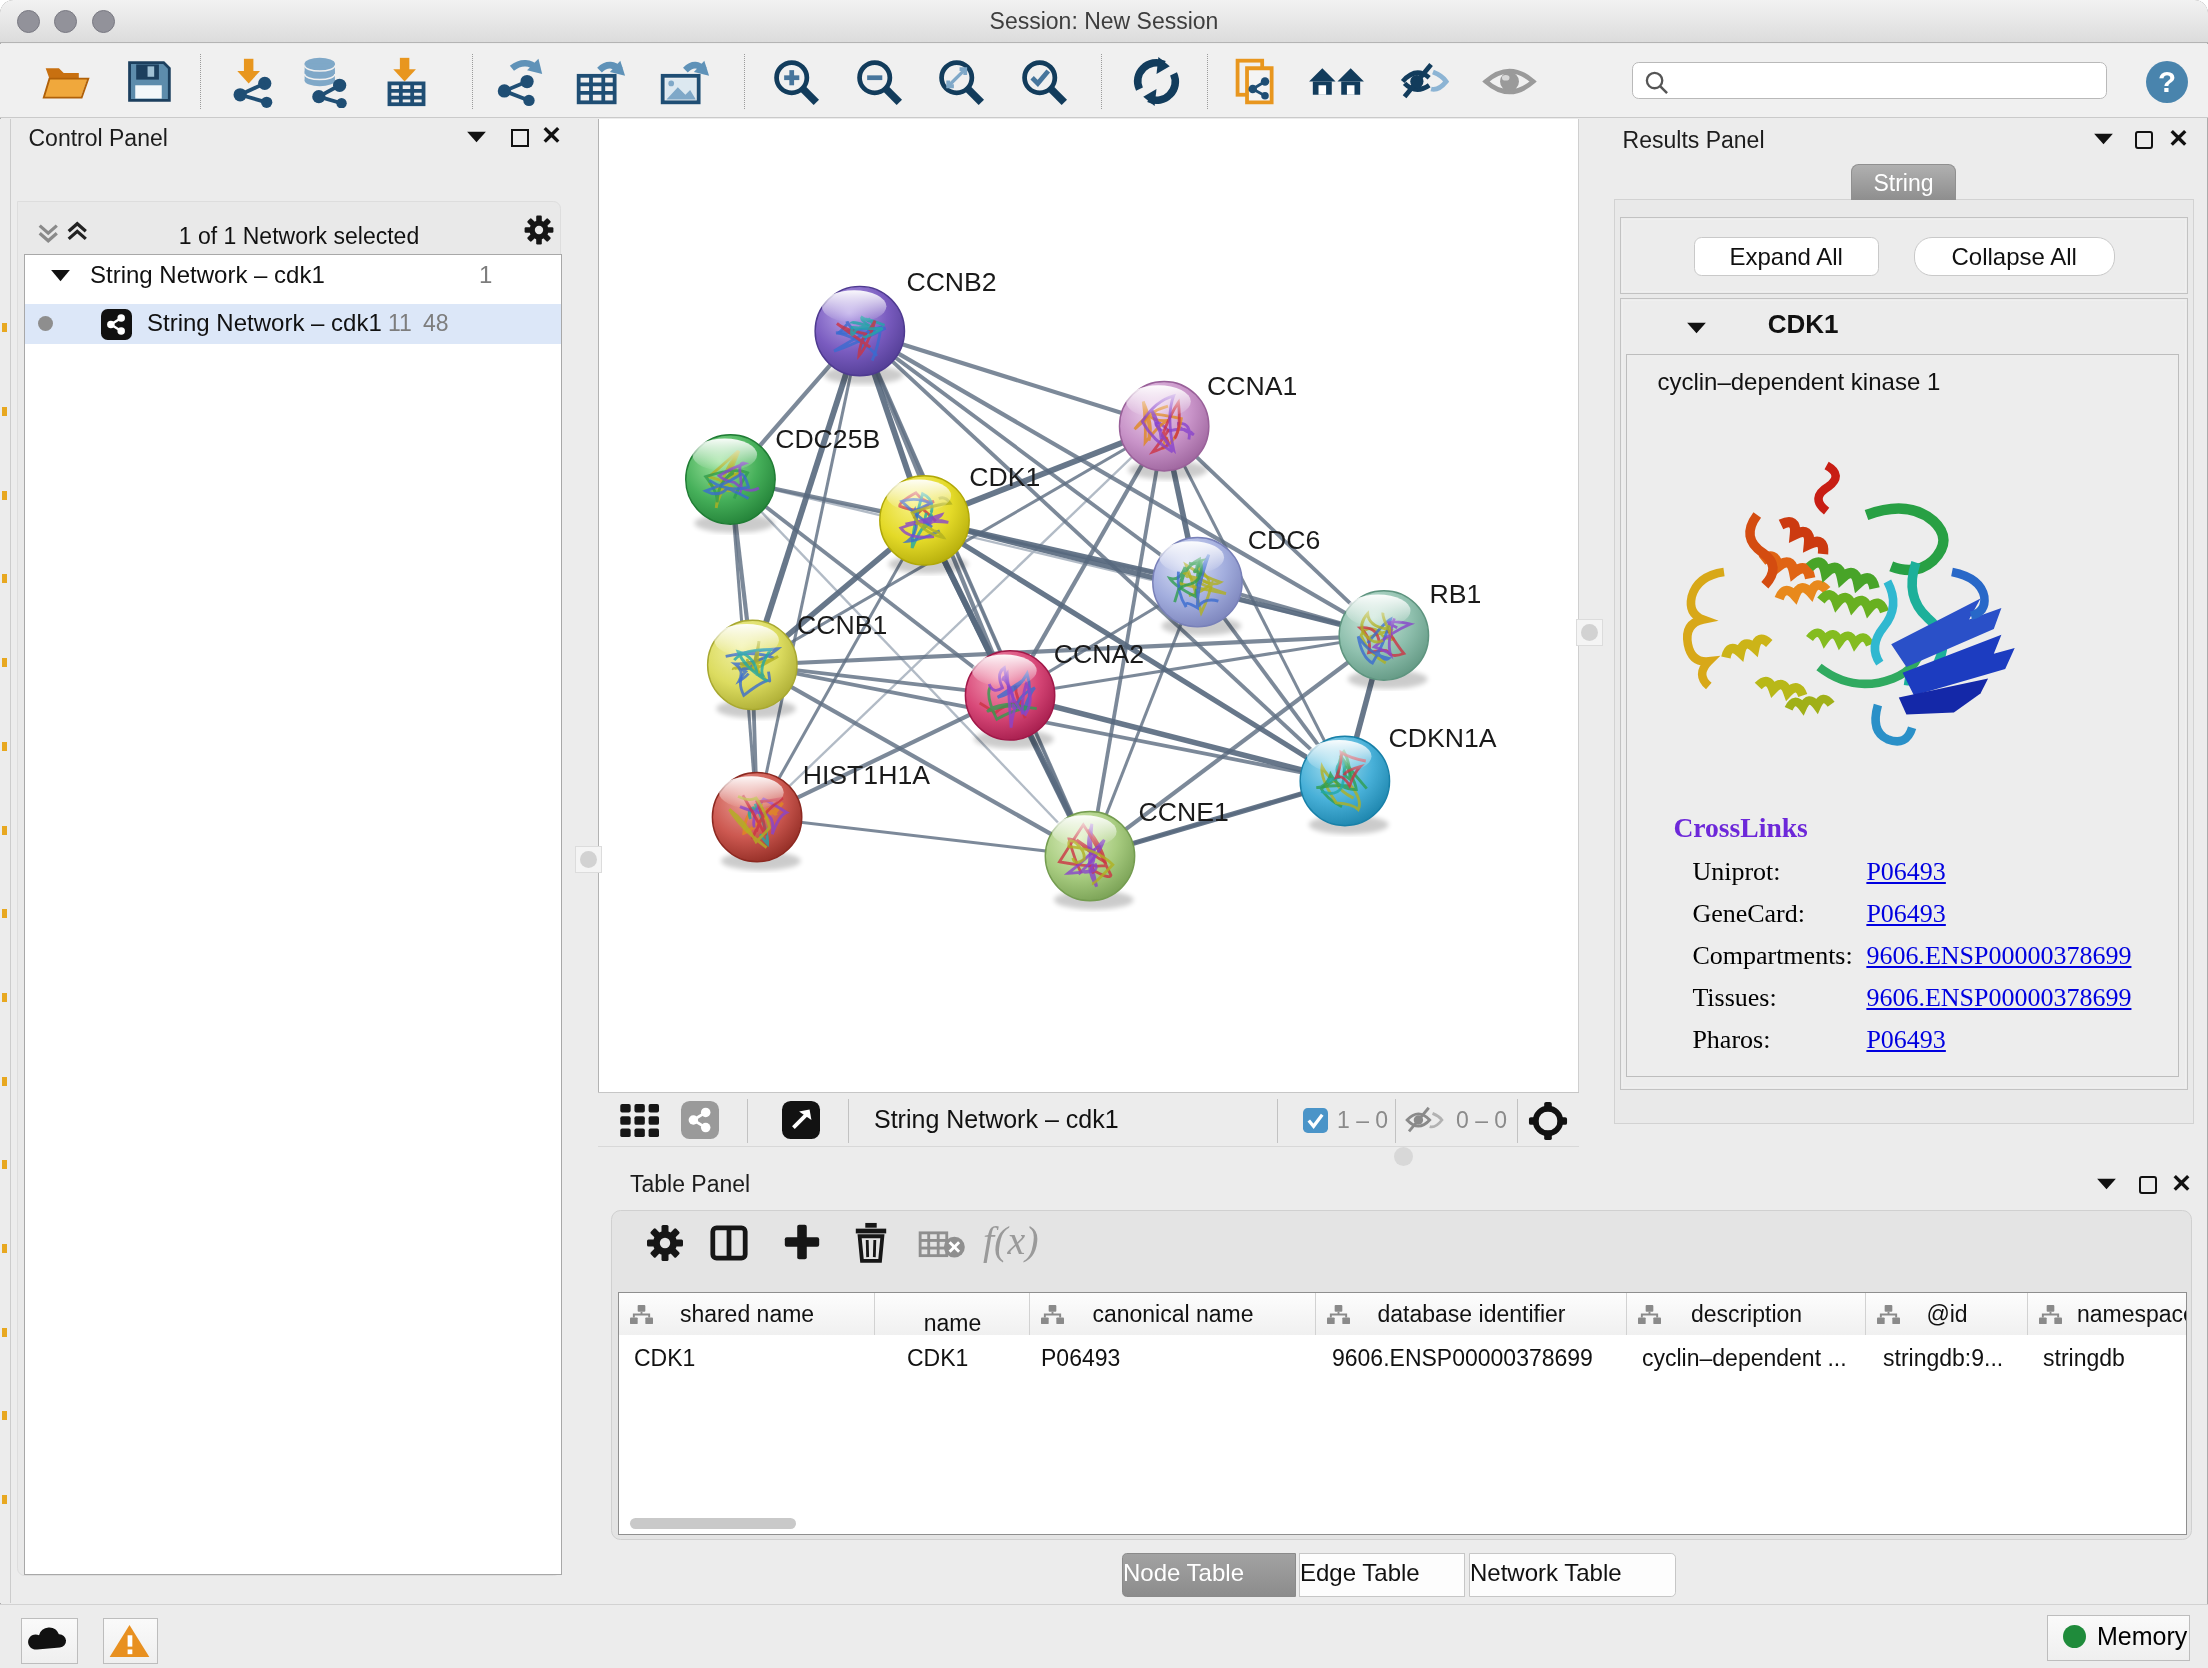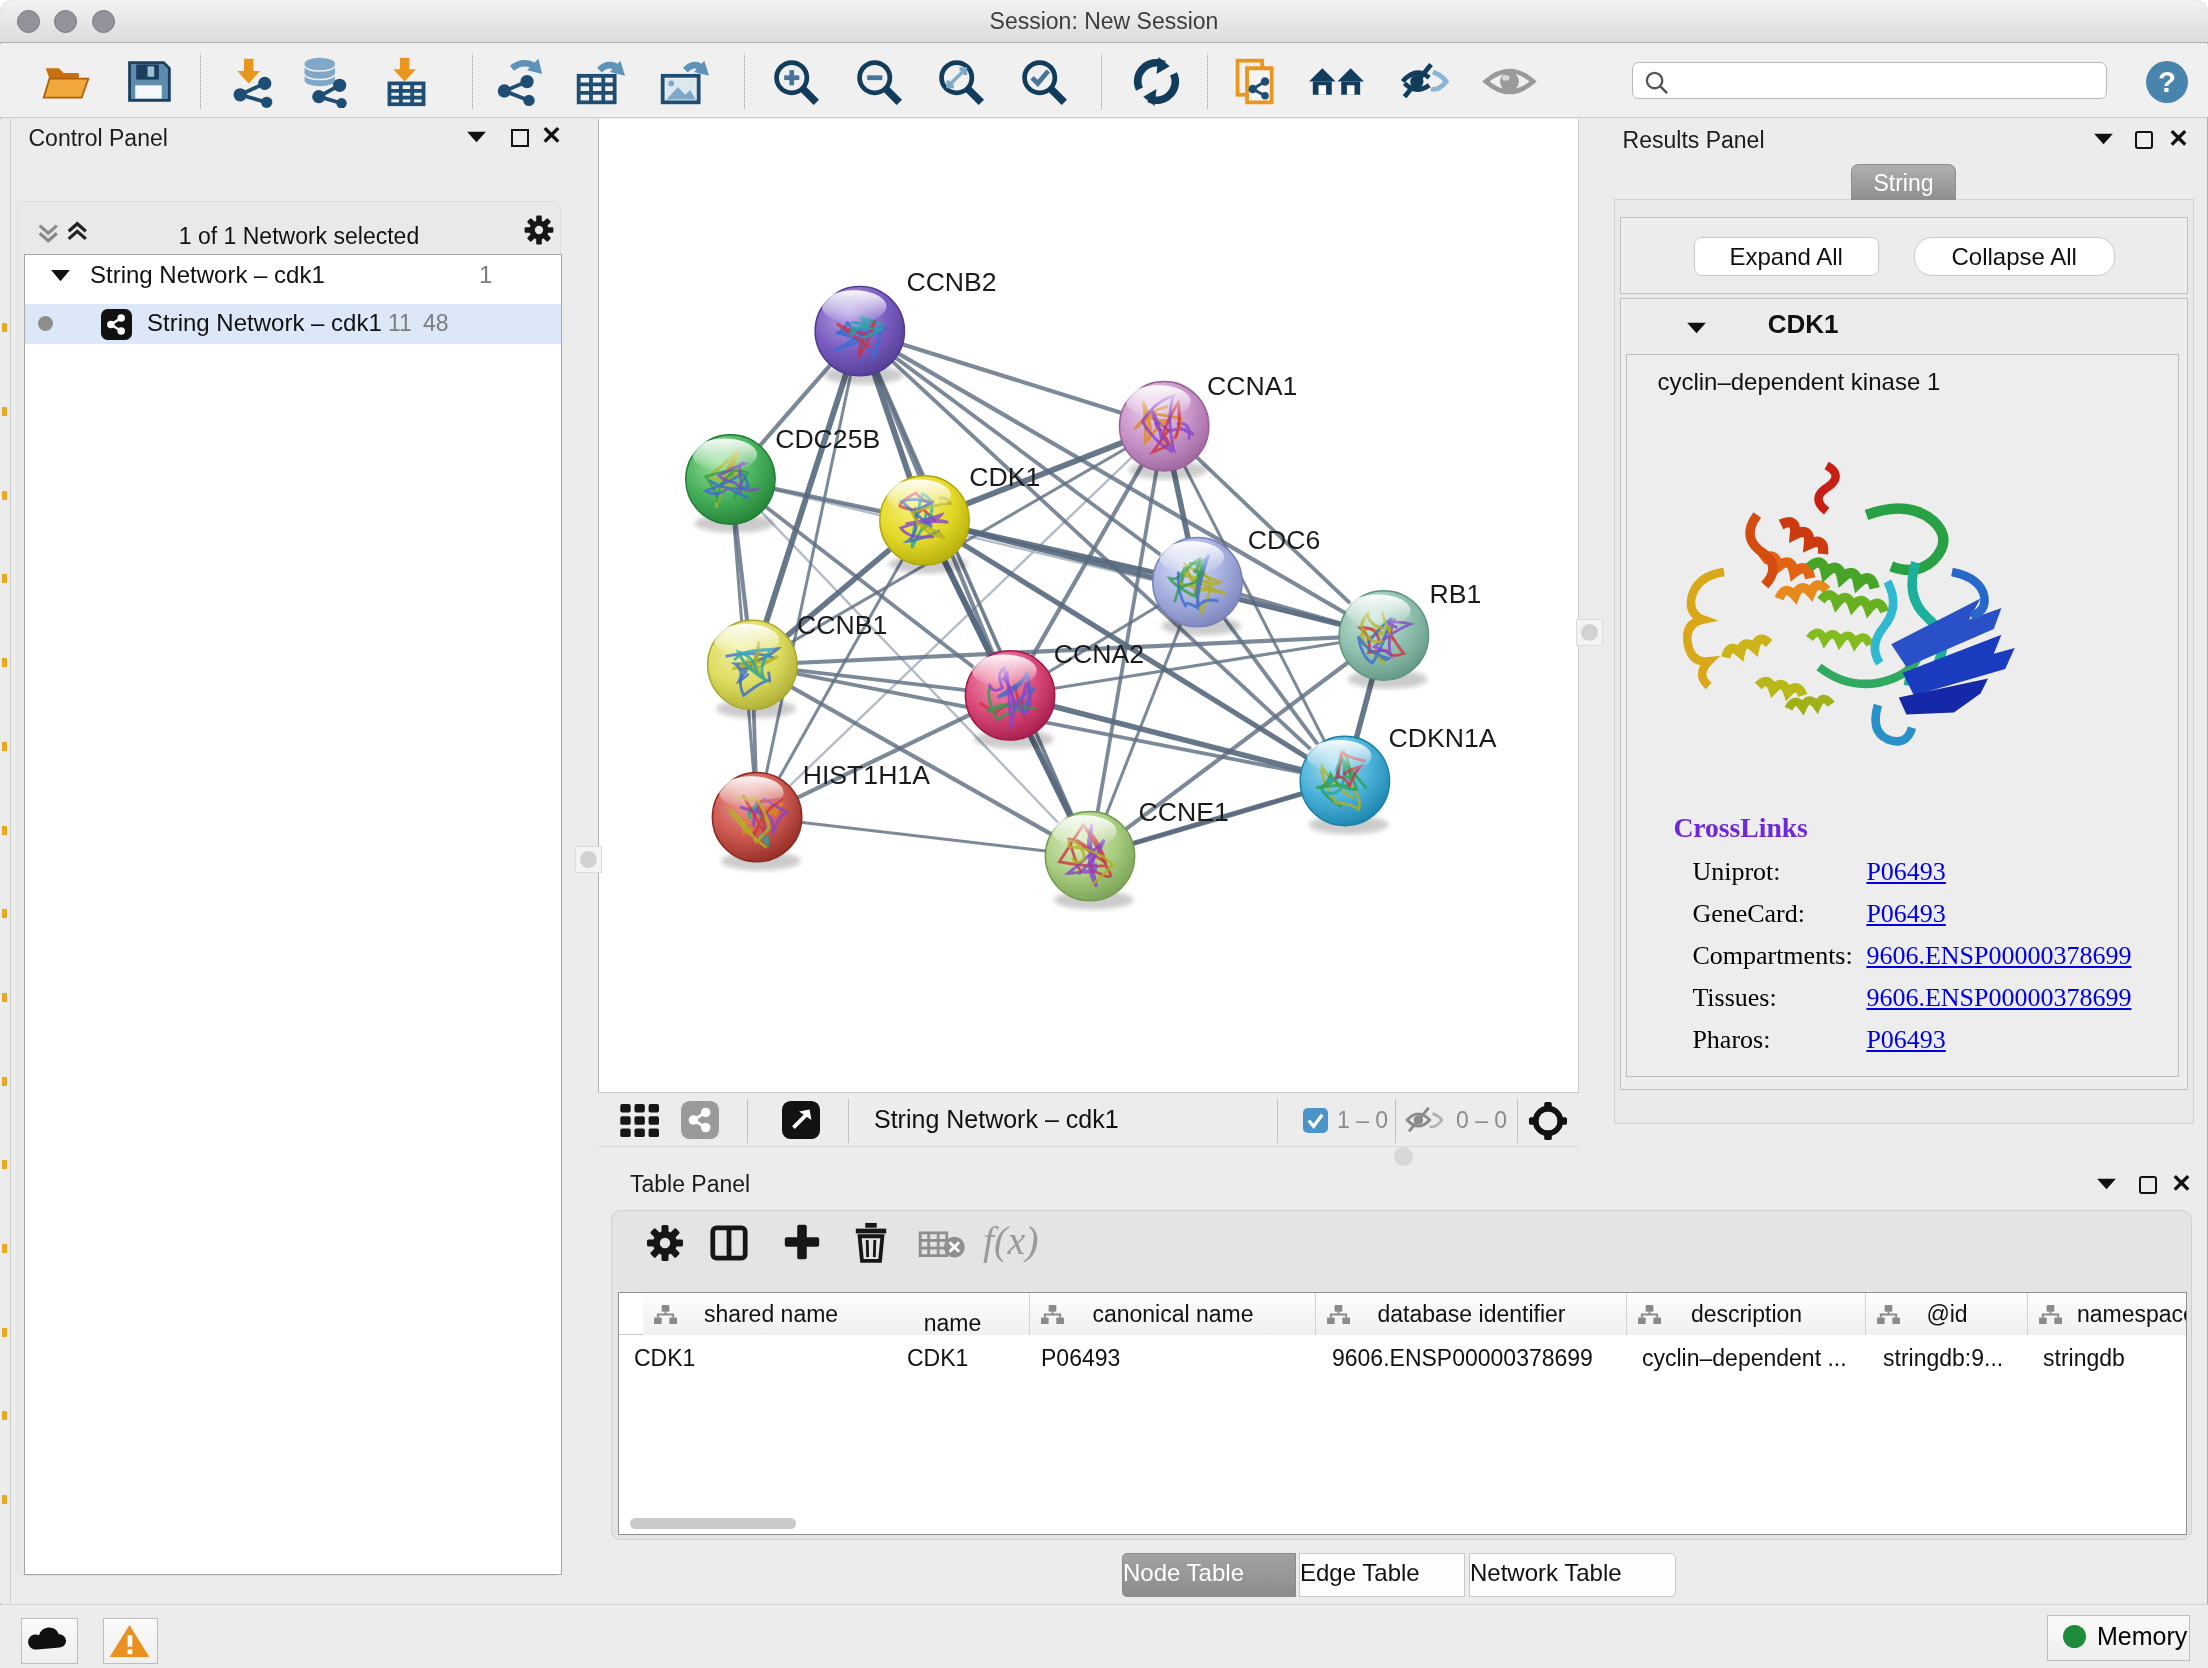--- a/index.html
+++ b/index.html
@@ -701,21 +701,21 @@
           </g>
           <circle cx="38" cy="18" r="11" fill="#8f8f8f"></circle>
           <g stroke="#fff" stroke-width="3">
             <line x1="33" y1="13" x2="43" y2="23"></line>
             <line x1="43" y1="13" x2="33" y2="23"></line>
           </g>
         </svg></div>
 <div class="abs serif" style="left:385px; top:59px; font-size:40px; font-style:italic; color:#9a9a9a;">f(x)</div>
     <div id="ttable" class="abs">
       <div class="abs" style="left:0; top:0; width:1567px; height:42px; border-bottom:1px solid #c6c6c6;">
-          <div class="th" style="left:0px; width:256px;margin-left:24px;">
+          <div class="th" style="left:0px; width:256px;">
             <span style="position:absolute;left:9.5px;top:9.5px;"><svg width="25" height="23" viewBox="0 0 26 24">
                 <g fill="#8a8a8a">
                   <rect x="9" y="2" width="8" height="7" rx="1"></rect>
                   <rect x="1" y="15" width="8" height="7" rx="1"></rect>
                   <rect x="17" y="15" width="8" height="7" rx="1"></rect>
                 </g>
                 <g stroke="#8a8a8a" stroke-width="2" fill="none">
                   <path d="M13 9 v3 M5 15 v-3 h16 v3"></path>
                 </g>
               </svg></span>

